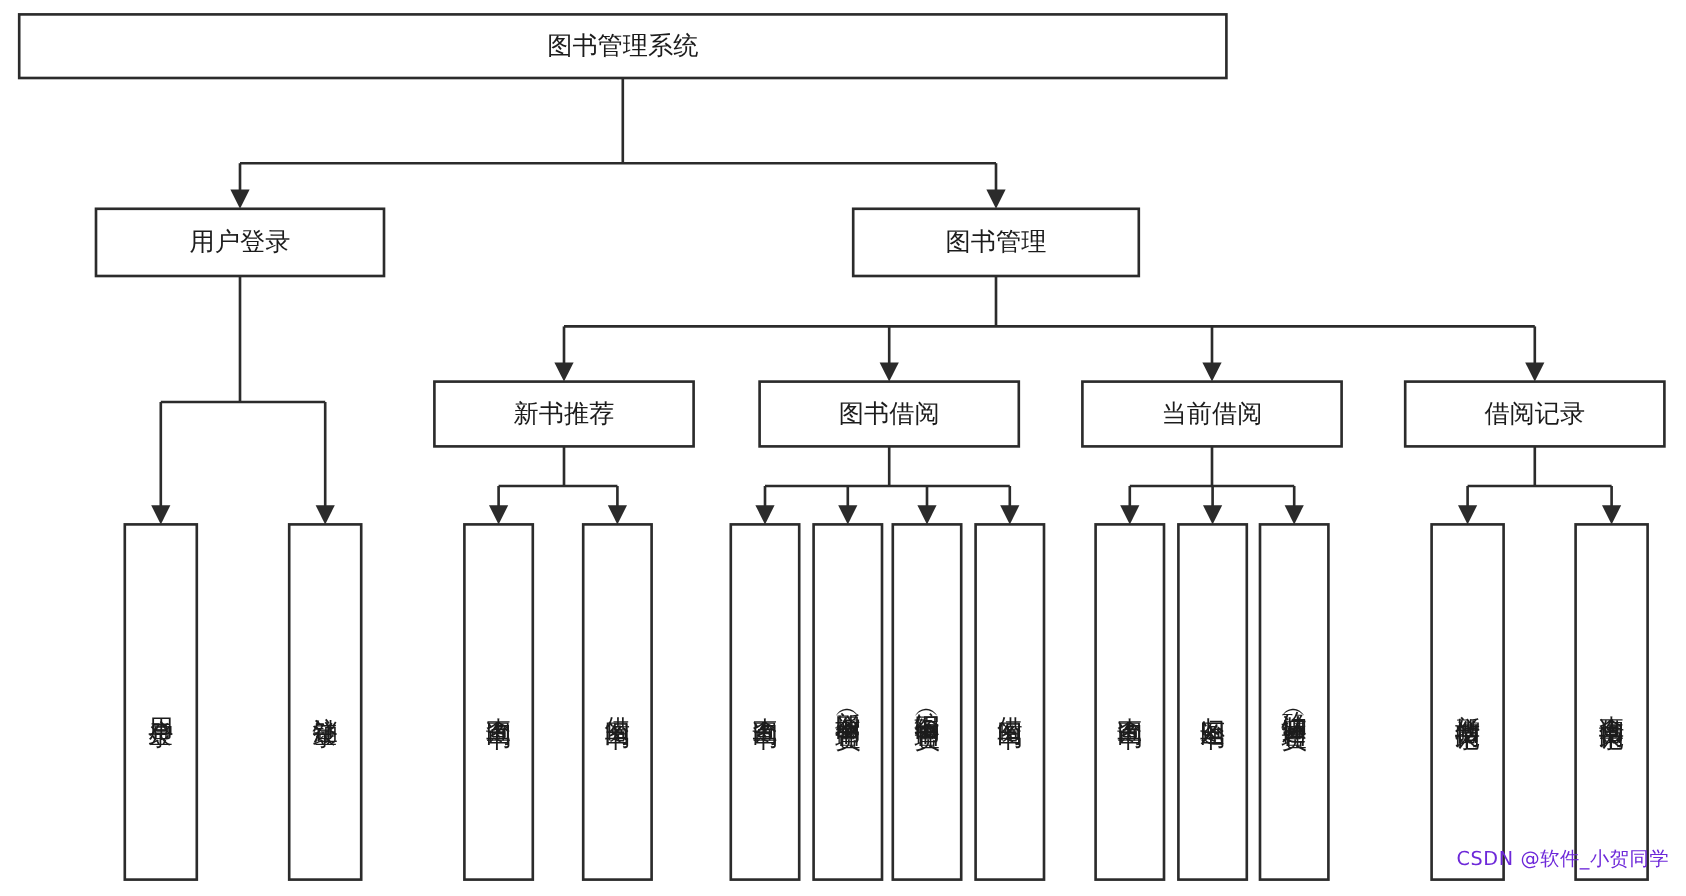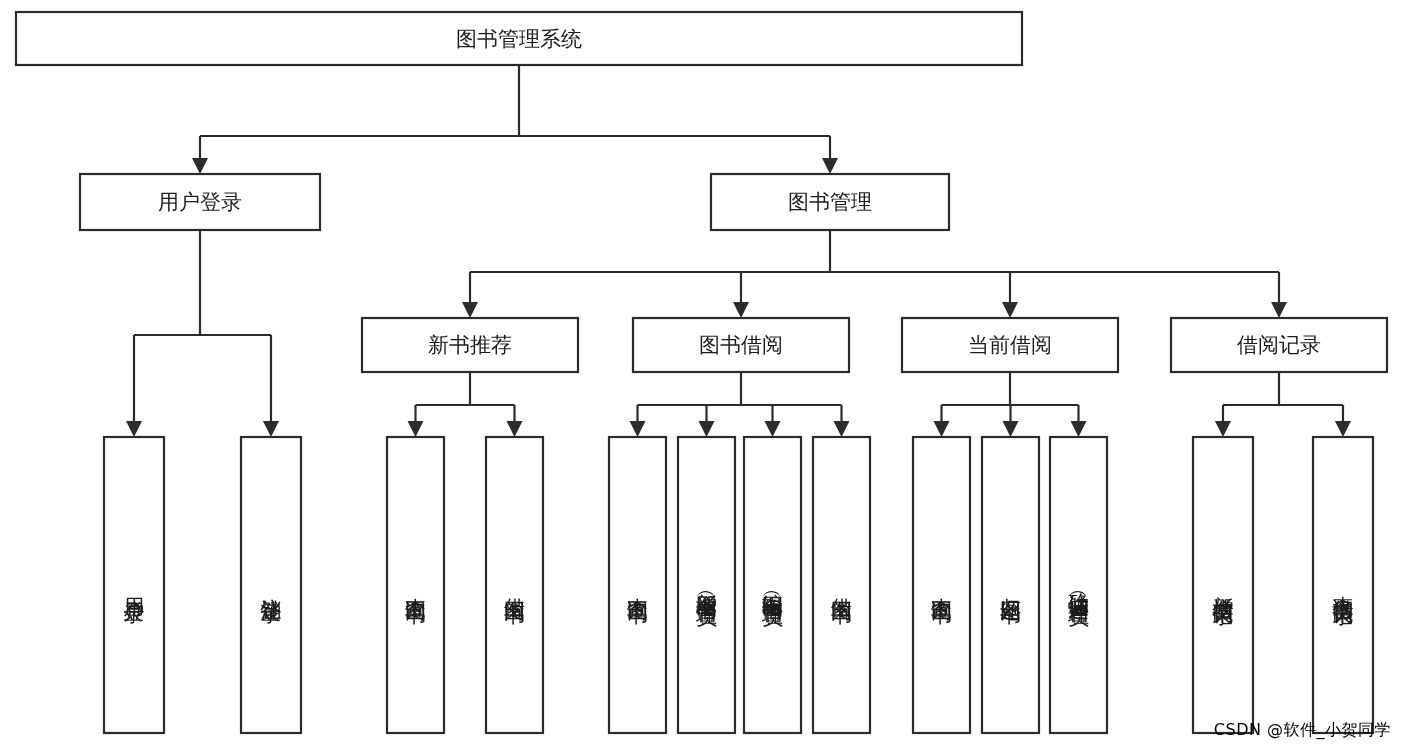--- a/index.html
+++ b/index.html
@@ -55,24 +55,24 @@
     font-size: 21px;
     fill: #1c1c1c;
     text-anchor: middle;
     writing-mode: vertical-rl;
     text-orientation: upright;
     letter-spacing: 2px;
   }
   .watermark {
     position: absolute;
     right: 14px;
-    bottom: 6px;
+    bottom: 20px;
     font-family: "DejaVu Sans", "Liberation Sans", sans-serif;
     font-size: 16px;
-    color: #000000;
+    color: #6d28d9;
     letter-spacing: 0.5px;
     white-space: nowrap;
     user-select: none;
   }
 </style>
 </head>
 <body>
 
 <div id="diagram-root">
   <svg id="flow" viewBox="0 0 1405 747" xmlns="http://www.w3.org/2000/svg">

